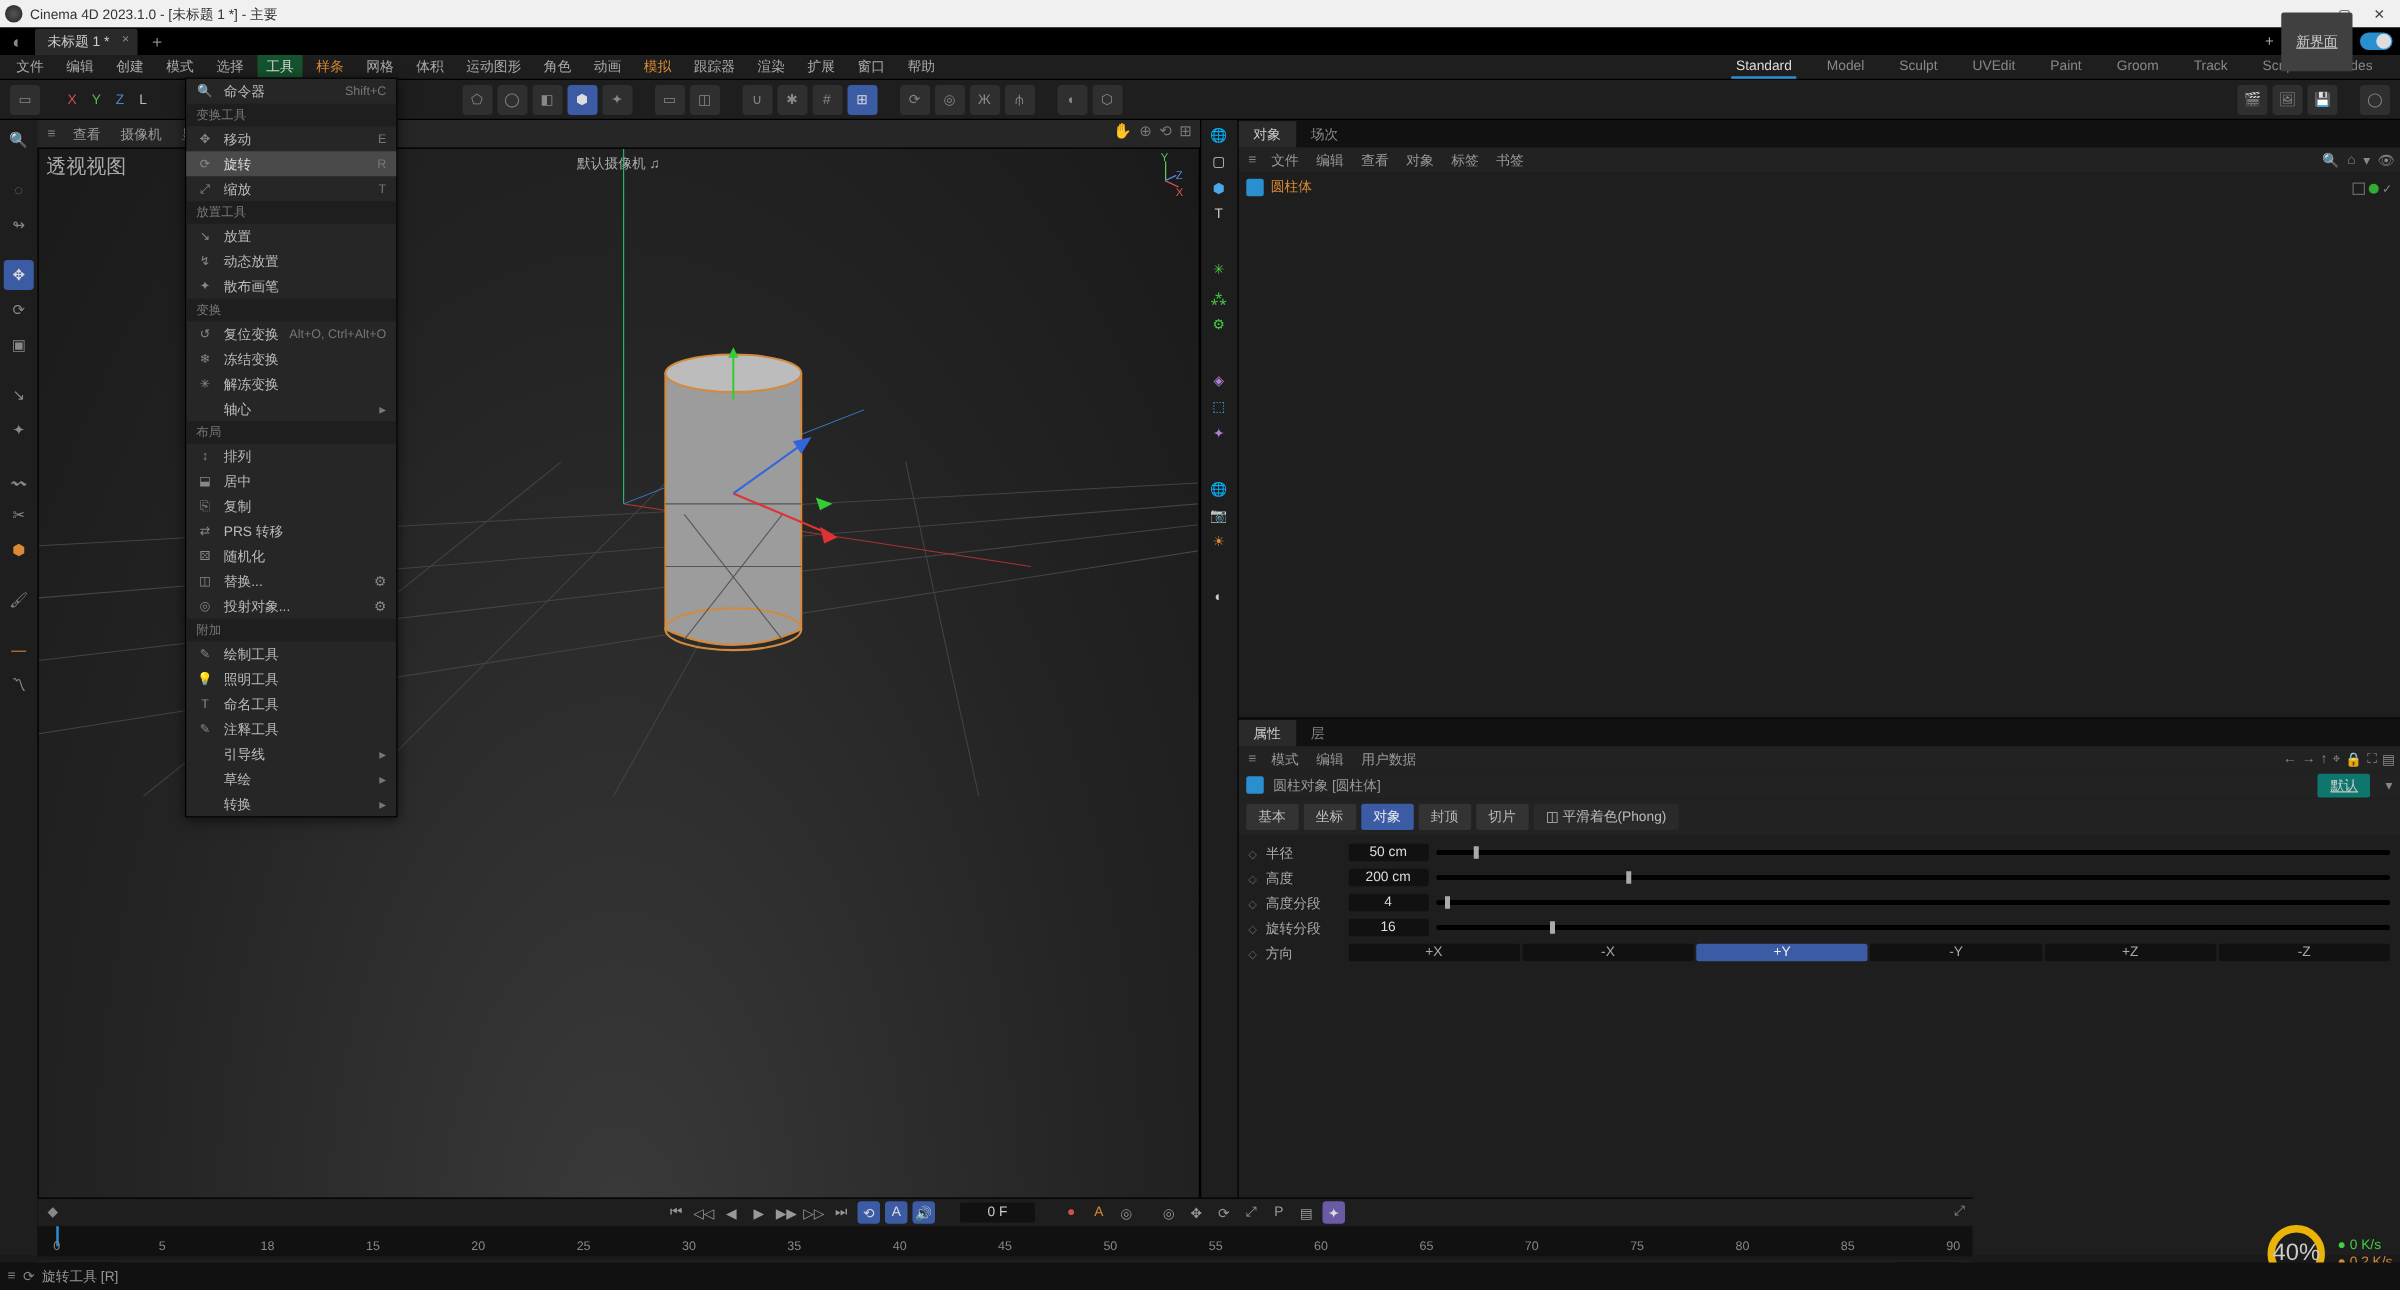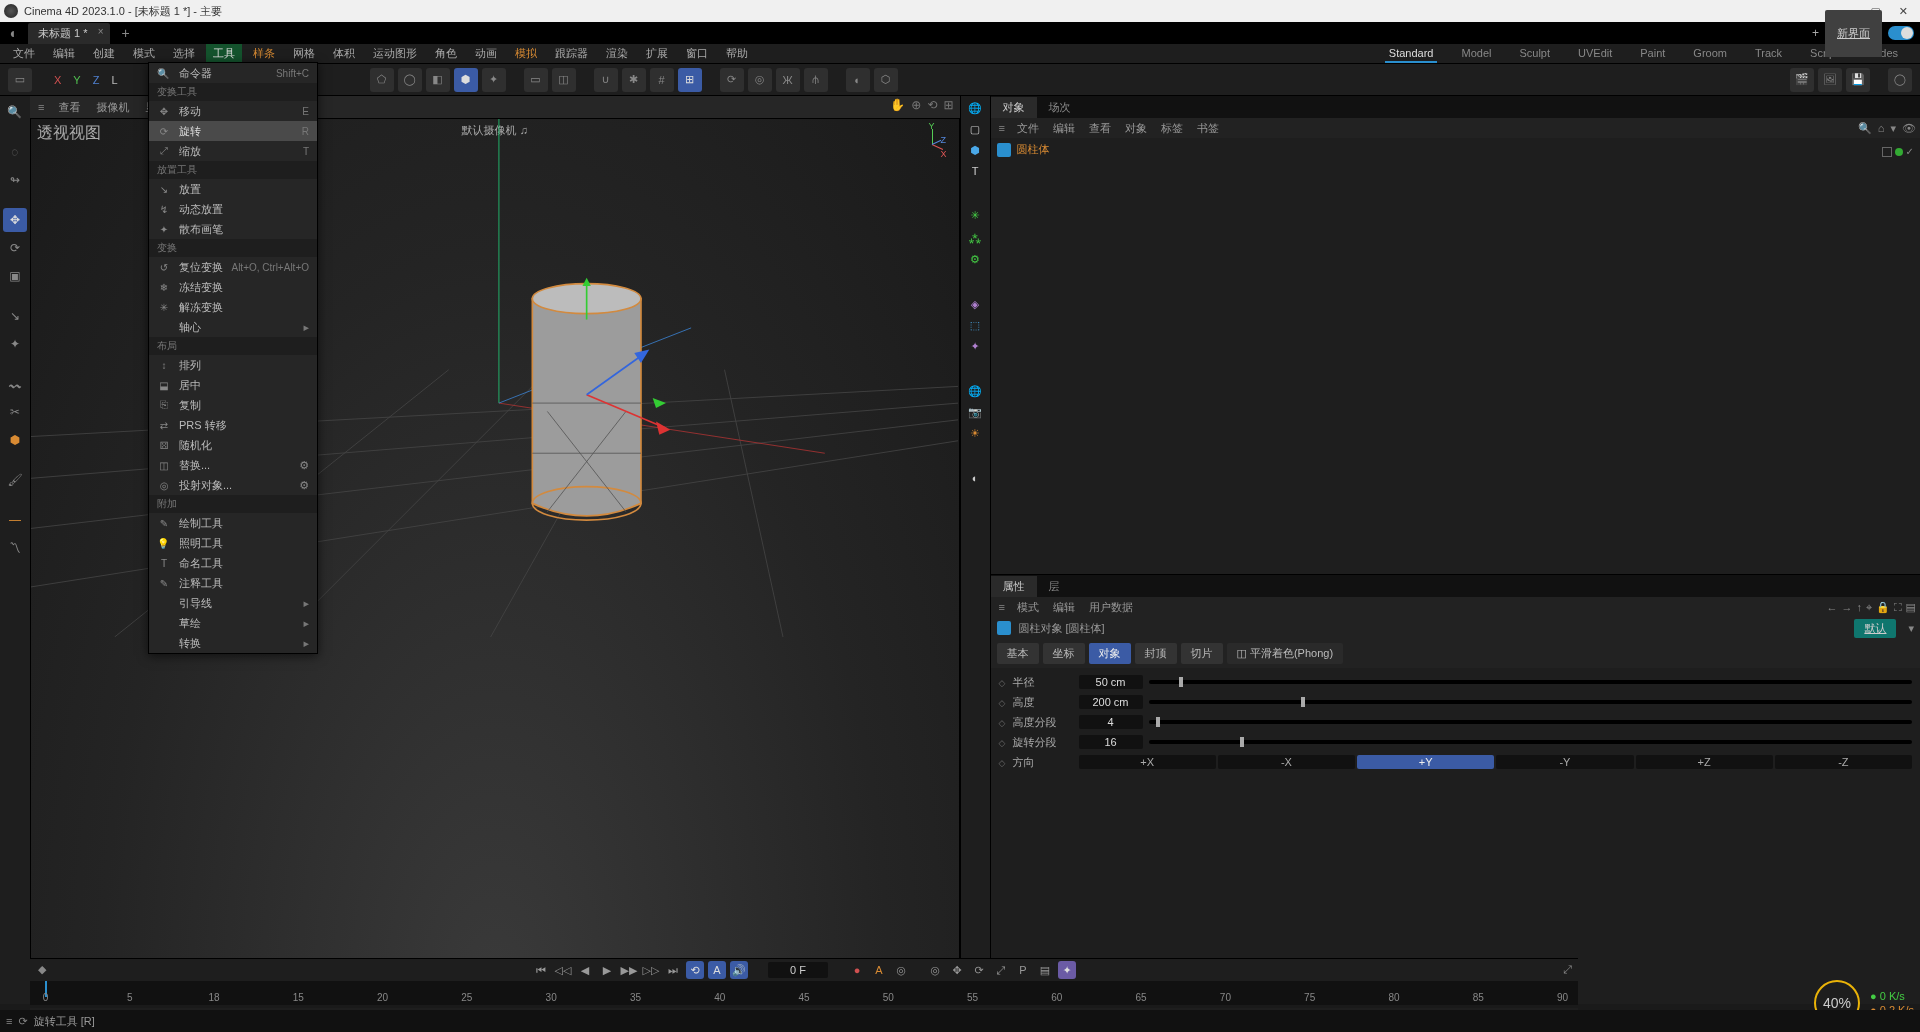--- a/index.html
+++ b/index.html
@@ -147,21 +147,21 @@
 .tl-ruler .tick{position:absolute;bottom:2px;color:#888;font-size:10px;transform:translateX(-50%);}
 .tl-ruler .marker{position:absolute;top:0;width:2px;height:16px;background:#2a8fce;}
 
 
 .tl-second{position:absolute;left:30px;right:342px;bottom:6px;height:18px;display:flex;align-items:center;gap:8px;padding:0 10px;background:#1e1e1e;}
 .tl-second .fin{width:54px;background:#111;color:#ccc;text-align:center;border-radius:2px;padding:1px 0;}
 .tl-second .track{flex:1;height:6px;background:#0a0a0a;border-radius:3px;}
 
 
 .hud{position:absolute;right:6px;bottom:6px;display:flex;align-items:center;gap:10px;}
-.hud .pct{width:46px;height:46px;border-radius:50%;border:2px solid #eab308;display:flex;align-items:center;justify-content:center;color:#ccc;font-size:14px;}
+.hud .pct{width:46px;height:46px;border-radius:50%;border:6px solid #eab308;display:flex;align-items:center;justify-content:center;color:#ccc;font-size:19px;}
 .hud .stats{display:flex;flex-direction:column;gap:2px;font-size:10px;color:#888;}
 .hud .stats .g{color:#4c4;} .hud .stats .o{color:#d98b33;}
 
 
 .statusbar{position:absolute;left:0;right:0;bottom:0;height:22px;background:#111;display:flex;align-items:center;padding:0 6px;gap:6px;color:#999;}
 .statusbar .burger{color:#888;}
 .statusbar .ico{color:#888;}
 </style>
 </head>
 <body>

